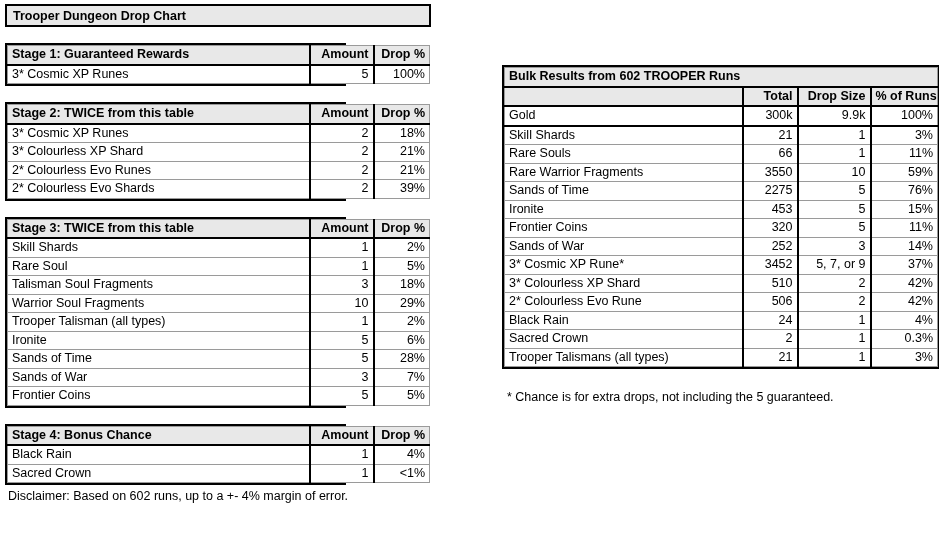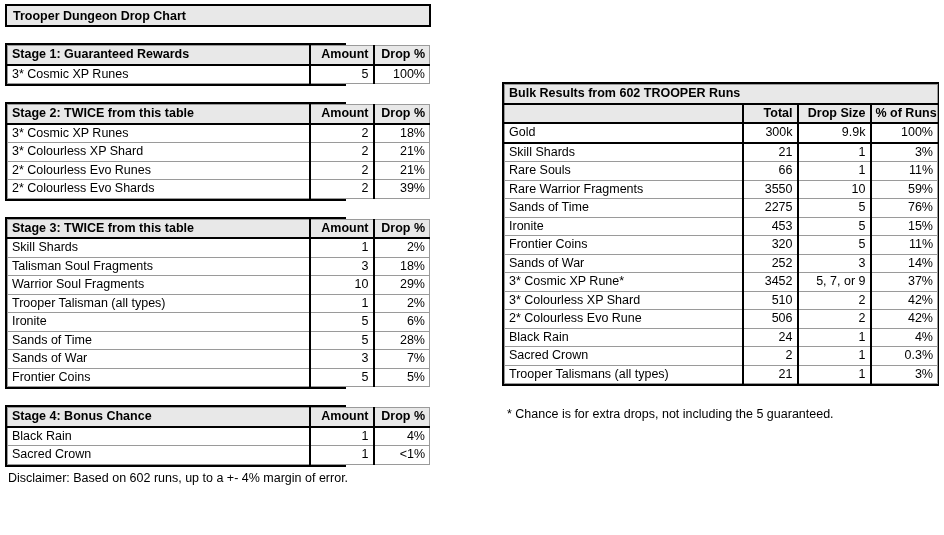--- a/index.html
+++ b/index.html
@@ -18,21 +18,21 @@
 
   .col-left {
     position: absolute;
     left: 5px;
     top: 4px;
     width: 341px;
   }
   .col-right {
     position: absolute;
     left: 502px;
-    top: 82px;
+    top: 65px;
     width: 437px;
   }
 
   table.xl {
     border-collapse: collapse;
     table-layout: fixed;
     width: 100%;
     font-size: 12.5px;
     line-height: 1;
   }
@@ -197,20 +197,25 @@
           <th class="num sep-l hdr-b">Drop %</th>
         </tr>
       </thead>
       <tbody>
         <tr>
           <td>Skill Shards</td>
           <td class="num sep-l">1</td>
           <td class="num sep-l">2%</td>
         </tr>
         <tr>
+          <td>Rare Soul</td>
+          <td class="num sep-l">1</td>
+          <td class="num sep-l">5%</td>
+        </tr>
+        <tr>
           <td>Talisman Soul Fragments</td>
           <td class="num sep-l">3</td>
           <td class="num sep-l">18%</td>
         </tr>
         <tr>
           <td>Warrior Soul Fragments</td>
           <td class="num sep-l">10</td>
           <td class="num sep-l">29%</td>
         </tr>
         <tr>

